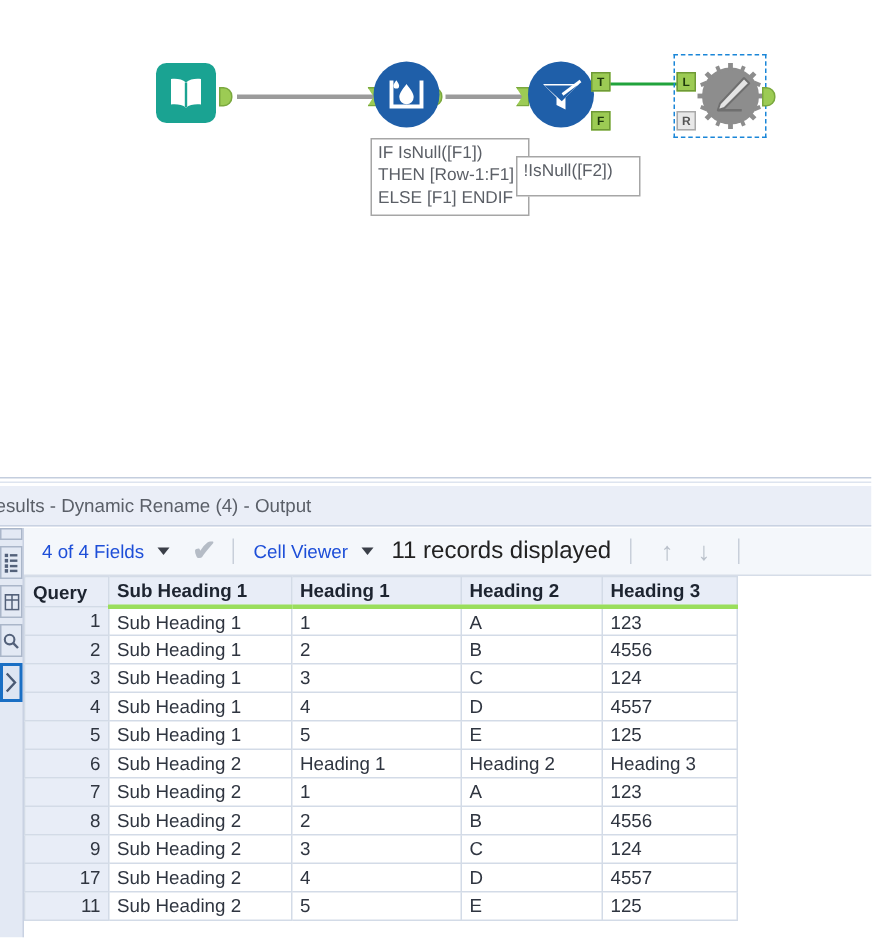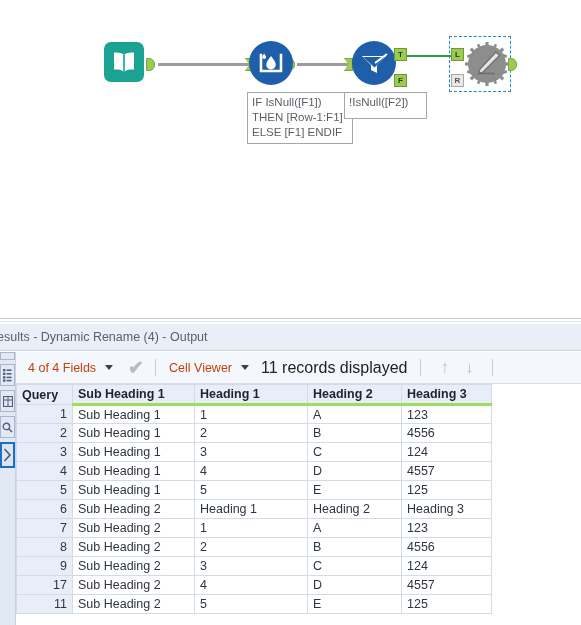--- a/index.html
+++ b/index.html
@@ -77,21 +77,21 @@
     overflow:hidden;white-space:nowrap;
   }
   .res-title span{margin-left:-12px;display:inline-block;}
 
   .toolbar{
     position:absolute;left:0;top:34px;width:581px;height:31px;
     background:#f4f7fb;border-bottom:1px solid #d6dde8;
     display:flex;align-items:center;
   }
   .tb-item{
-    display:flex;align-items:center;font-size:12.5px;color:#c2410c;
+    display:flex;align-items:center;font-size:12.5px;color:#1d4ed8;
     height:100%;
   }
   .tb-text{padding:0 2px;}
   .caret{
     width:0;height:0;border-left:4px solid transparent;border-right:4px solid transparent;
     border-top:5px solid #3a3f48;margin:0 6px 0 7px;
   }
   .tb-sep{width:1px;height:17px;background:#c8cfda;margin:0 11px;}
   .chk{color:#b5bcc6;font-size:19px;line-height:19px;margin-left:9px;font-weight:bold;}
   .arrw{color:#b9c0ca;font-size:17px;line-height:17px;margin:0 8px;}
@@ -215,21 +215,21 @@
       </svg>
     </div>
   </div>
   <div class="lbl-anchor" style="left:451px;top:48px;">L</div>
   <div class="lbl-anchor gray" style="left:451px;top:74px;">R</div>
   <div class="anchor out" style="left:508px;top:58px;"></div>
 
   <div class="annot" style="left:247px;top:92px;width:96px;">IF IsNull([F1])
 THEN [Row-1:F1]
 ELSE [F1] ENDIF</div>
-  <div class="annot" style="left:344px;top:92px;width:73px;height:20px;">!IsNull([F2])</div>
+  <div class="annot" style="left:344px;top:104px;width:73px;height:20px;">!IsNull([F2])</div>
 </div>
 
 <div id="results">
   <div class="split-line"></div>
   <div class="split-line2"></div>
 
   <div class="res-title">
     <span>Results - Dynamic Rename (4) - Output</span>
   </div>
 

